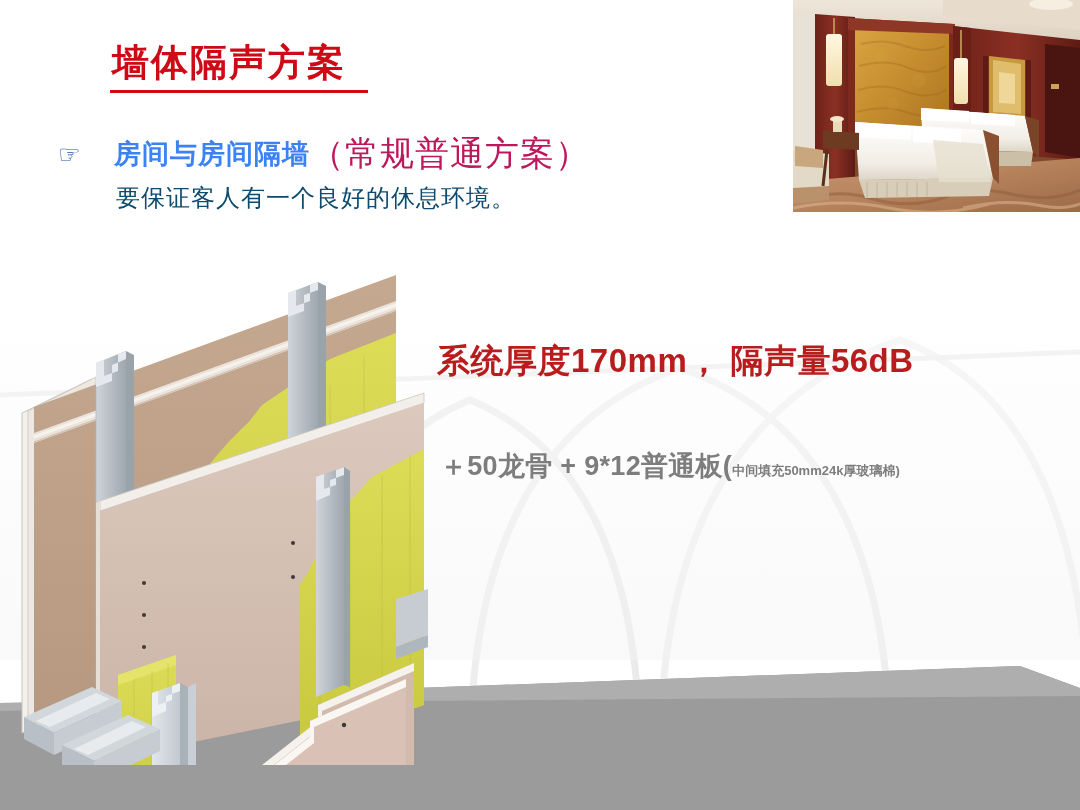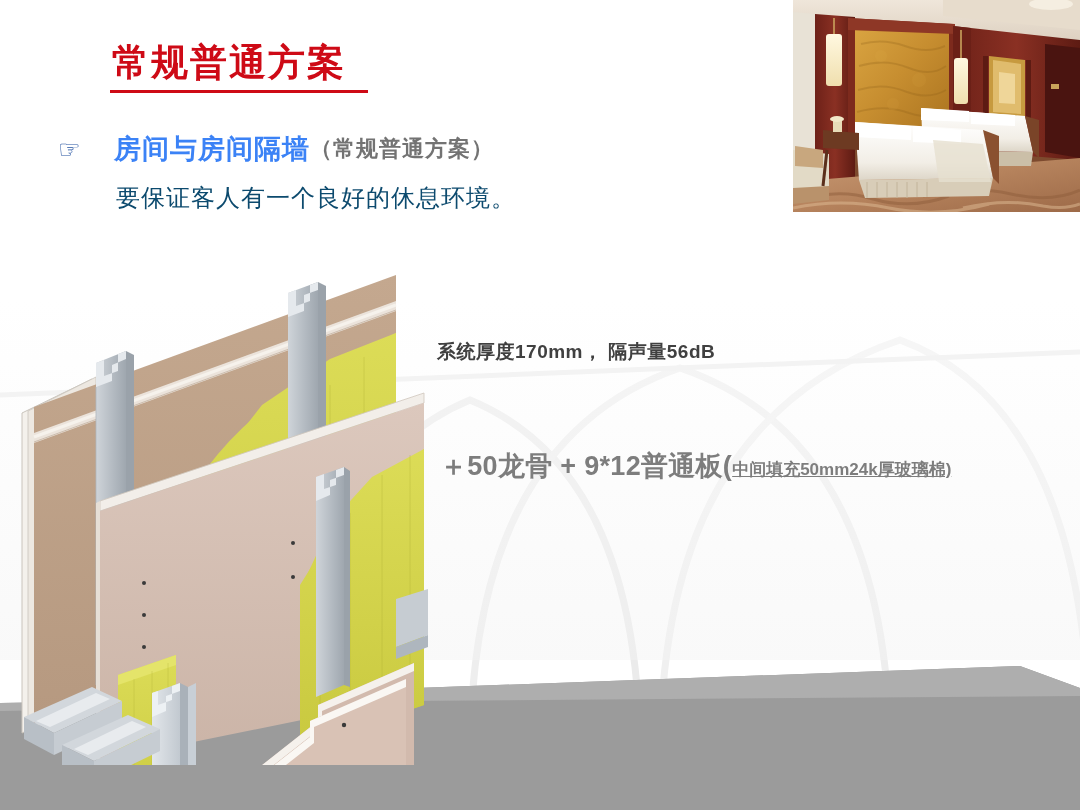--- a/index.html
+++ b/index.html
@@ -77,23 +77,23 @@
     width: 56px;
     display: inline-block;
   }
   .bullet-main {
     font-size: 27px;
     font-weight: bold;
     color: #3b82f6;
     letter-spacing: 1px;
   }
   .bullet-paren {
-    font-size: 22px;
-    font-weight: bold;
-    color: #737373;
+    font-size: 34px;
+    font-weight: normal;
+    color: #be185d;
     letter-spacing: 1px;
   }
 
   
   .body-line-1 {
     position: absolute;
     left: 116px;
     top: 182px;
     z-index: 6;
     font-size: 24px;
@@ -111,23 +111,23 @@
     letter-spacing: 1px;
     white-space: nowrap;
   }
 
   
   .spec-red {
     position: absolute;
     left: 437px;
     top: 339px;
     z-index: 6;
-    font-size: 19px;
+    font-size: 33px;
     font-weight: bold;
-    color: #404040;
+    color: #b91c1c;
     letter-spacing: 0.5px;
     white-space: nowrap;
   }
 
   
   .compose {
     position: absolute;
     left: 430px;
     top: 446px;
     width: 640px;
@@ -136,24 +136,23 @@
     font-weight: bold;
     white-space: nowrap;
   }
   .compose-line {
     font-size: 27px;
     line-height: 1.52;
     letter-spacing: 0.3px;
   }
   .compose-line.indent { padding-left: 10px; }
   .compose-small {
-    font-size: 17px;
+    font-size: 13px;
     font-weight: bold;
     letter-spacing: 0;
-    text-decoration: underline;
   }
 
   
   .photo {
     position: absolute;
     left: 793px;
     top: 0px;
     width: 287px;
     height: 212px;
     z-index: 6;
@@ -194,21 +193,21 @@
 
     <rect x="0" y="300" width="1080" height="360" fill="url(#archFade)" opacity="0.45"></rect>
     <path d="M 0 395 L 1080 352" fill="none" stroke="#f3f3f3" stroke-width="5"></path>
   </svg>
 
   <svg class="floor" viewBox="0 0 1080 160" xmlns="http://www.w3.org/2000/svg">
     <polygon points="0,53 240,49 253,44 1020,16 1080,38 1080,160 0,160" fill="#9B9B9B"></polygon>
     <polygon points="0,53 240,49 253,44 1020,16 1080,38 1080,46 253,52 240,57 0,61" fill="#aeaeae"></polygon>
   </svg>
 
-  <div class="title">常规普通方案</div>
+  <div class="title">墙体隔声方案</div>
   <div class="title-underline"></div>
 
   <div class="bullet-row">
     <span class="bullet-icon">☞</span>
     <span class="bullet-main">房间与房间隔墙</span>
     <span class="bullet-paren">（常规普通方案）</span>
   </div>
 
   <div class="body-line-1">要保证客人有一个良好的休息环境。</div>
 

